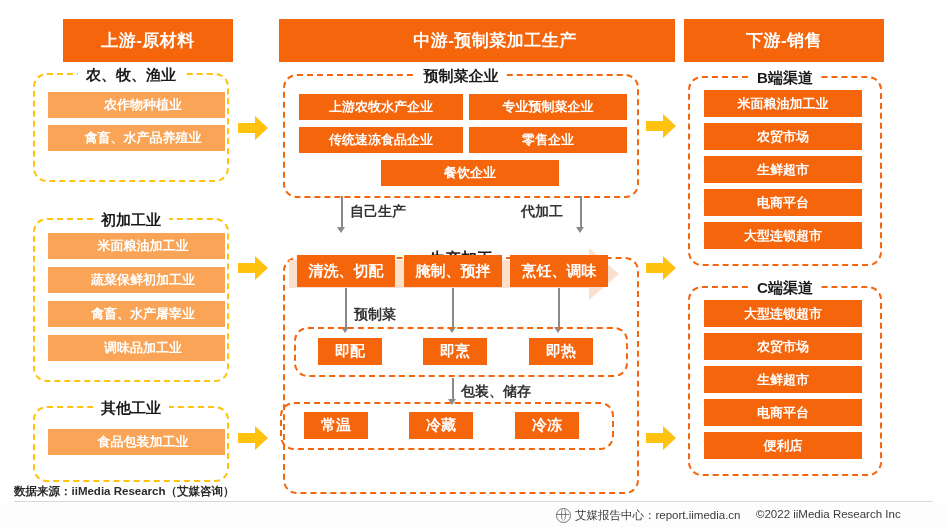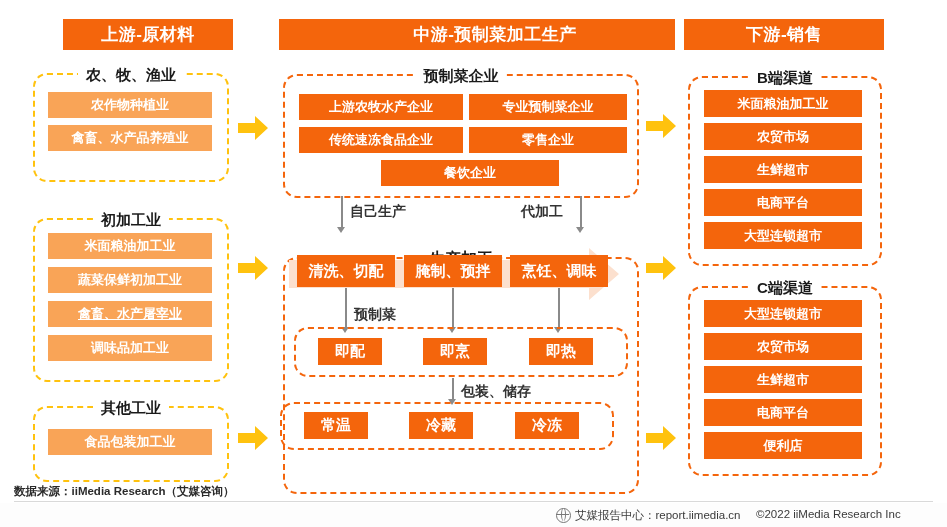--- a/index.html
+++ b/index.html
@@ -8,21 +8,21 @@
     font-family:"Liberation Sans","DejaVu Sans",sans-serif;
     position:relative;overflow:hidden;
   }
   .canvas{position:absolute;left:0;top:0;width:947px;height:527px;}
 
   
   .col-header{
     position:absolute;background:#F4650C;color:#ffffff;
     font-size:17px;font-weight:bold;letter-spacing:.5px;
     display:flex;align-items:center;justify-content:center;
-    height:31px;
+    height:43px;
   }
   #hdr-up   {left:63px;  top:19px; width:170px;}
   #hdr-mid  {left:279px; top:19px; width:360px;padding-left:36px;}
   #hdr-down {left:684px; top:19px; width:200px;}
 
   
   .group{position:absolute;border-radius:14px;background:transparent;}
   .group.yellow{border:2.5px dashed #FFC20E;}
   .group.orange{border:2.5px dashed #F4650C;}
   .group.orange-thin{border:2px dashed #F4650C;}
@@ -30,21 +30,21 @@
     position:absolute;background:#ffffff;color:#1a1a1a;
     font-size:15px;font-weight:bold;padding:0 8px;white-space:nowrap;
     transform:translate(-50%,-50%);line-height:16px;
   }
 
   
   .chip{
     position:absolute;color:#ffffff;display:flex;align-items:center;
     justify-content:center;font-size:13px;font-weight:bold;white-space:nowrap;
   }
-  .chip.light{background:#F9A457;}
+  .chip.light{background:#F9A457;padding-left:13px;}
   .chip.solid{background:#F4650C;}
   .chip.big{font-size:15px;}
 
   
   .flow-arrow{position:absolute;width:30px;height:28px;}
 
   
   .band{position:absolute;left:289px;top:248px;width:330px;height:52px;}
 
   
@@ -77,21 +77,21 @@
   <div class="group yellow" style="left:33px;top:73px;width:192px;height:105px;">
     <div class="grp-title" style="left:96px;top:0px;">农、牧、渔业</div>
     <div class="chip light" style="left:13px;top:17px;width:164px;height:26px;">农作物种植业</div>
     <div class="chip light" style="left:13px;top:50px;width:164px;height:26px;">禽畜、水产品养殖业</div>
   </div>
 
   <div class="group yellow" style="left:33px;top:218px;width:192px;height:160px;">
     <div class="grp-title" style="left:96px;top:0px;">初加工业</div>
     <div class="chip light" style="left:13px;top:13px;width:164px;height:26px;">米面粮油加工业</div>
     <div class="chip light" style="left:13px;top:47px;width:164px;height:26px;">蔬菜保鲜初加工业</div>
-    <div class="chip light" style="left:13px;top:81px;width:164px;height:26px;text-decoration:underline;">禽畜、水产屠宰业</div>
+    <div class="chip light" style="left:13px;top:81px;width:164px;height:26px;">禽畜、水产屠宰业</div>
     <div class="chip light" style="left:13px;top:115px;width:164px;height:26px;">调味品加工业</div>
   </div>
 
   <div class="group yellow" style="left:33px;top:406px;width:192px;height:72px;">
     <div class="grp-title" style="left:96px;top:0px;">其他工业</div>
     <div class="chip light" style="left:13px;top:21px;width:164px;height:26px;">食品包装加工业</div>
   </div>
 
   <div class="group orange" style="left:283px;top:74px;width:352px;height:120px;">
     <div class="grp-title" style="left:176px;top:0px;">预制菜企业</div>

